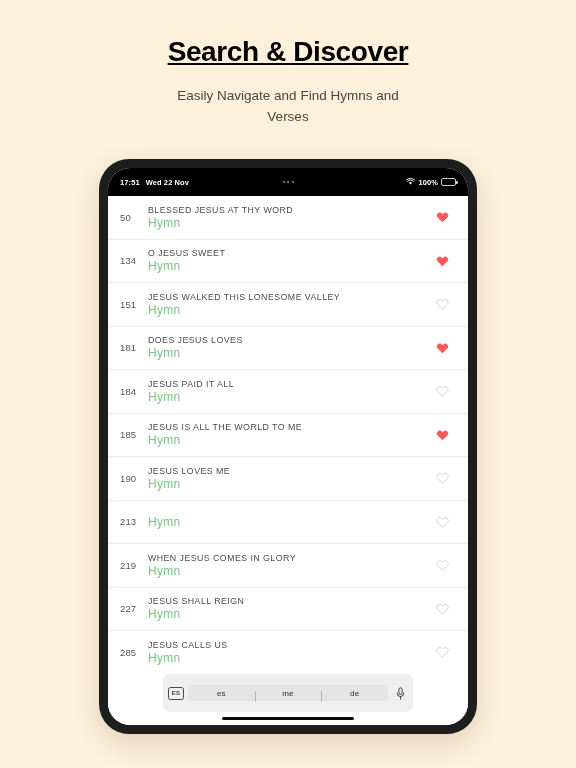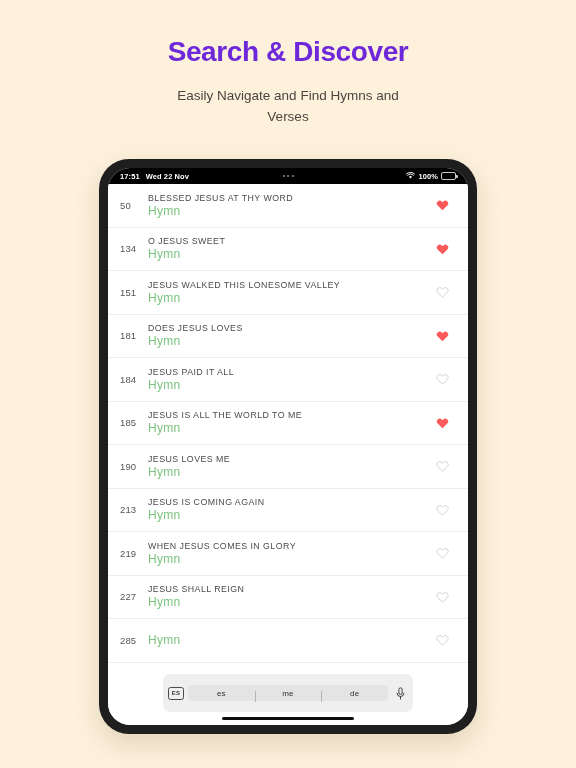--- a/index.html
+++ b/index.html
@@ -18,22 +18,23 @@
 
   
   .promo {
     width: 100%;
     padding-top: 36px;
     text-align: center;
   }
   .promo-title {
     font-size: 28px;
     font-weight: bold;
-    color: #6d28d9;
+    color: #000000;
     letter-spacing: -0.4px;
+    text-decoration: underline;
   }
   .promo-sub {
     margin: 18px auto 0;
     width: 262px;
     font-size: 13.5px;
     line-height: 1.55;
     color: #4A463F;
     font-weight: 400;
   }
 
@@ -60,21 +61,21 @@
     background: #FFFFFF;
     border-radius: 22px;
     overflow: hidden;
     display: flex;
     flex-direction: column;
     position: relative;
   }
 
   
   .statusbar {
-    height: 16px;
+    height: 28px;
     background: #000000;
     color: #FFFFFF;
     display: flex;
     align-items: center;
     padding: 0 12px;
     font-size: 7.5px;
     font-weight: bold;
     flex: 0 0 auto;
     position: relative;
   }
@@ -407,21 +408,20 @@
             </div>
             <div class="row-fav">
               <svg width="13" height="12" viewBox="0 0 24 22">
                 <path d="M12 20.6 L3.1 11.9 a5.3 5.3 0 0 1 7.5-7.5 L12 5.8 l1.4-1.4 a5.3 5.3 0 0 1 7.5 7.5 Z" fill="none" stroke="#CFCFCF" stroke-width="1.7" stroke-linejoin="round"></path>
               </svg>
             </div>
           </div>
           <div class="row">
             <div class="row-num">213</div>
             <div class="row-main">
-              <div class="row-title">JESUS IS COMING AGAIN</div>
               <div class="row-sub">Hymn</div>
             </div>
             <div class="row-fav">
               <svg width="13" height="12" viewBox="0 0 24 22">
                 <path d="M12 20.6 L3.1 11.9 a5.3 5.3 0 0 1 7.5-7.5 L12 5.8 l1.4-1.4 a5.3 5.3 0 0 1 7.5 7.5 Z" fill="none" stroke="#CFCFCF" stroke-width="1.7" stroke-linejoin="round"></path>
               </svg>
             </div>
           </div>
           <div class="row">
             <div class="row-num">219</div>
@@ -443,20 +443,21 @@
             </div>
             <div class="row-fav">
               <svg width="13" height="12" viewBox="0 0 24 22">
                 <path d="M12 20.6 L3.1 11.9 a5.3 5.3 0 0 1 7.5-7.5 L12 5.8 l1.4-1.4 a5.3 5.3 0 0 1 7.5 7.5 Z" fill="none" stroke="#CFCFCF" stroke-width="1.7" stroke-linejoin="round"></path>
               </svg>
             </div>
           </div>
           <div class="row">
             <div class="row-num">285</div>
             <div class="row-main">
+              <div class="row-title">JESUS CALLS US</div>
               <div class="row-sub">Hymn</div>
             </div>
             <div class="row-fav">
               <svg width="13" height="12" viewBox="0 0 24 22">
                 <path d="M12 20.6 L3.1 11.9 a5.3 5.3 0 0 1 7.5-7.5 L12 5.8 l1.4-1.4 a5.3 5.3 0 0 1 7.5 7.5 Z" fill="none" stroke="#CFCFCF" stroke-width="1.7" stroke-linejoin="round"></path>
               </svg>
             </div>
           </div>
         </div>
 

